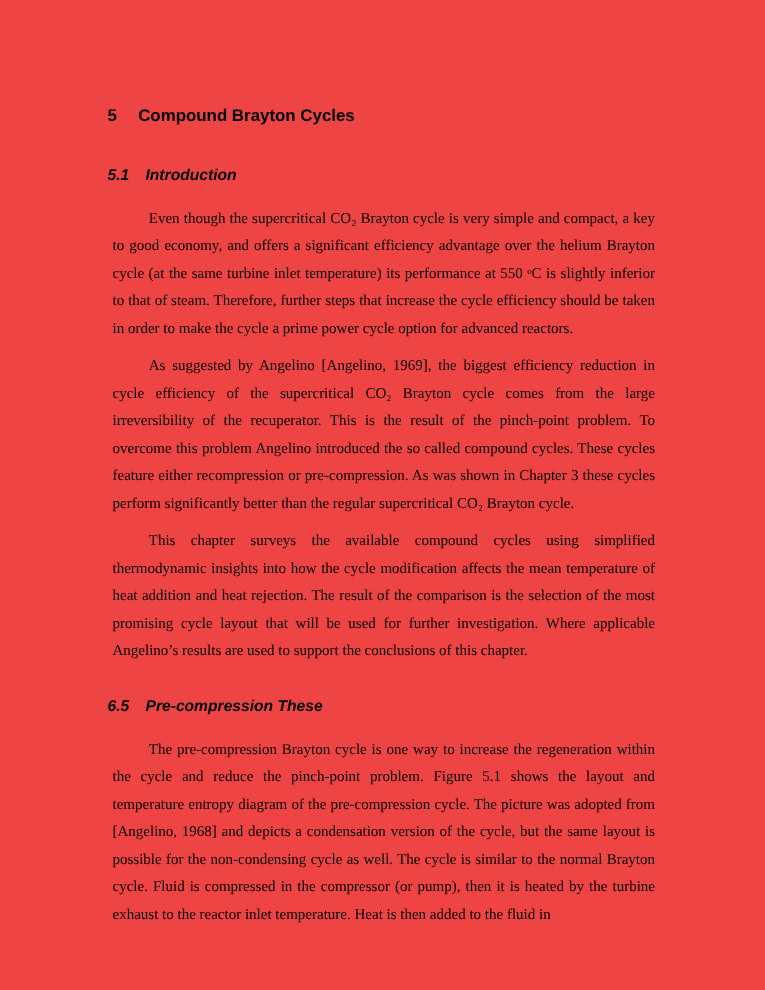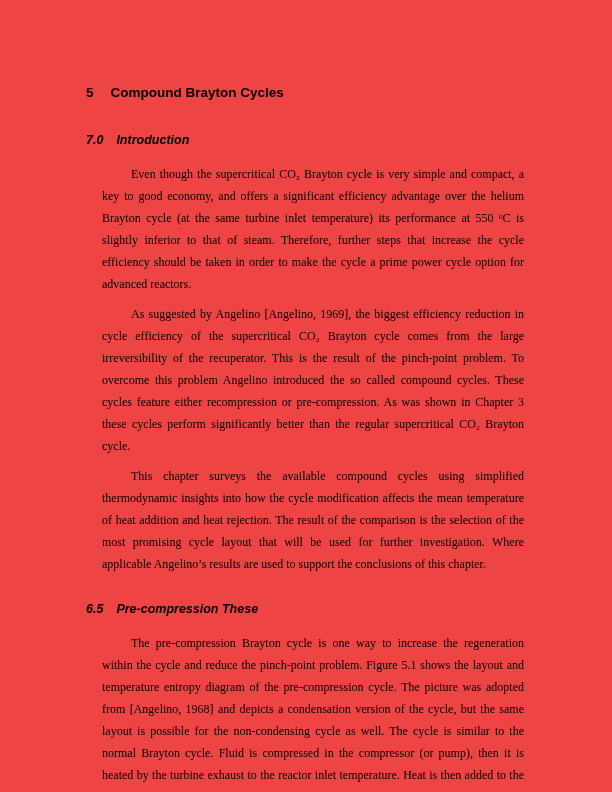--- a/index.html
+++ b/index.html
@@ -46,41 +46,41 @@
   }
   .section-heading .h-num {
     display: inline-block;
     margin-right: 13px;
   }
   p.body-para {
     font-size: 12px;
     line-height: 22px;
     text-align: justify;
     text-indent: 29px;
-    margin: 0 0 8px 16px;
+    margin: 0 0 8px 4px;
   }
   .page-number {
     position: absolute;
     bottom: 34px;
     left: 16px;
     width: 100%;
     text-align: right;
     font-size: 10.5px;
     font-family: "Liberation Serif", serif;
   }
 </style>
 </head>
 <body>
 
 <div class="page">
   <div class="content">
 
     <h1 class="chapter-heading"><span class="h-num">5</span><span>Compound Brayton Cycles</span></h1>
 
-    <h2 class="section-heading"><span class="h-num">7.0</span><span>Introduction</span></h2>
+    <h2 class="section-heading"><span class="h-num">5.1</span><span>Introduction</span></h2>
 
     <p class="body-para">Even though the supercritical CO₂ Brayton cycle is very simple and compact, a key to good economy, and offers a significant efficiency advantage over the helium Brayton cycle (at the same turbine inlet temperature) its performance at 550 ᵒC is slightly inferior to that of steam.  Therefore, further steps that increase the cycle efficiency should be taken in order to make the cycle a prime power cycle option for advanced reactors.</p>
 
     <p class="body-para">As suggested by Angelino [Angelino, 1969], the biggest efficiency reduction in cycle efficiency of the supercritical CO₂ Brayton cycle comes from the large irreversibility of the recuperator.  This is the result of the pinch-point problem.  To overcome this problem Angelino introduced the so called compound cycles.  These cycles feature either recompression or pre-compression.  As was shown in Chapter 3 these cycles perform significantly better than the regular supercritical CO₂ Brayton cycle.</p>
 
     <p class="body-para">This chapter surveys the available compound cycles using simplified thermodynamic insights into how the cycle modification affects the mean temperature of heat addition and heat rejection.  The result of the comparison is the selection of the most promising cycle layout that will be used for further investigation. Where applicable Angelino’s results are used to support the conclusions of this chapter.</p>
 
     <h2 class="section-heading"><span class="h-num">6.5</span><span>Pre-compression These</span></h2>
 
     <p class="body-para">The pre-compression Brayton cycle is one way to increase the regeneration within the cycle and reduce the pinch-point problem.  Figure 5.1 shows the layout and temperature entropy diagram of the pre-compression cycle.  The picture was adopted from [Angelino, 1968] and depicts a condensation version of the cycle, but the same layout is possible for the non-condensing cycle as well.  The cycle is similar to the normal Brayton cycle.  Fluid is compressed in the compressor (or pump), then it is heated by the turbine exhaust to the reactor inlet temperature. Heat is then added to the fluid in</p>

